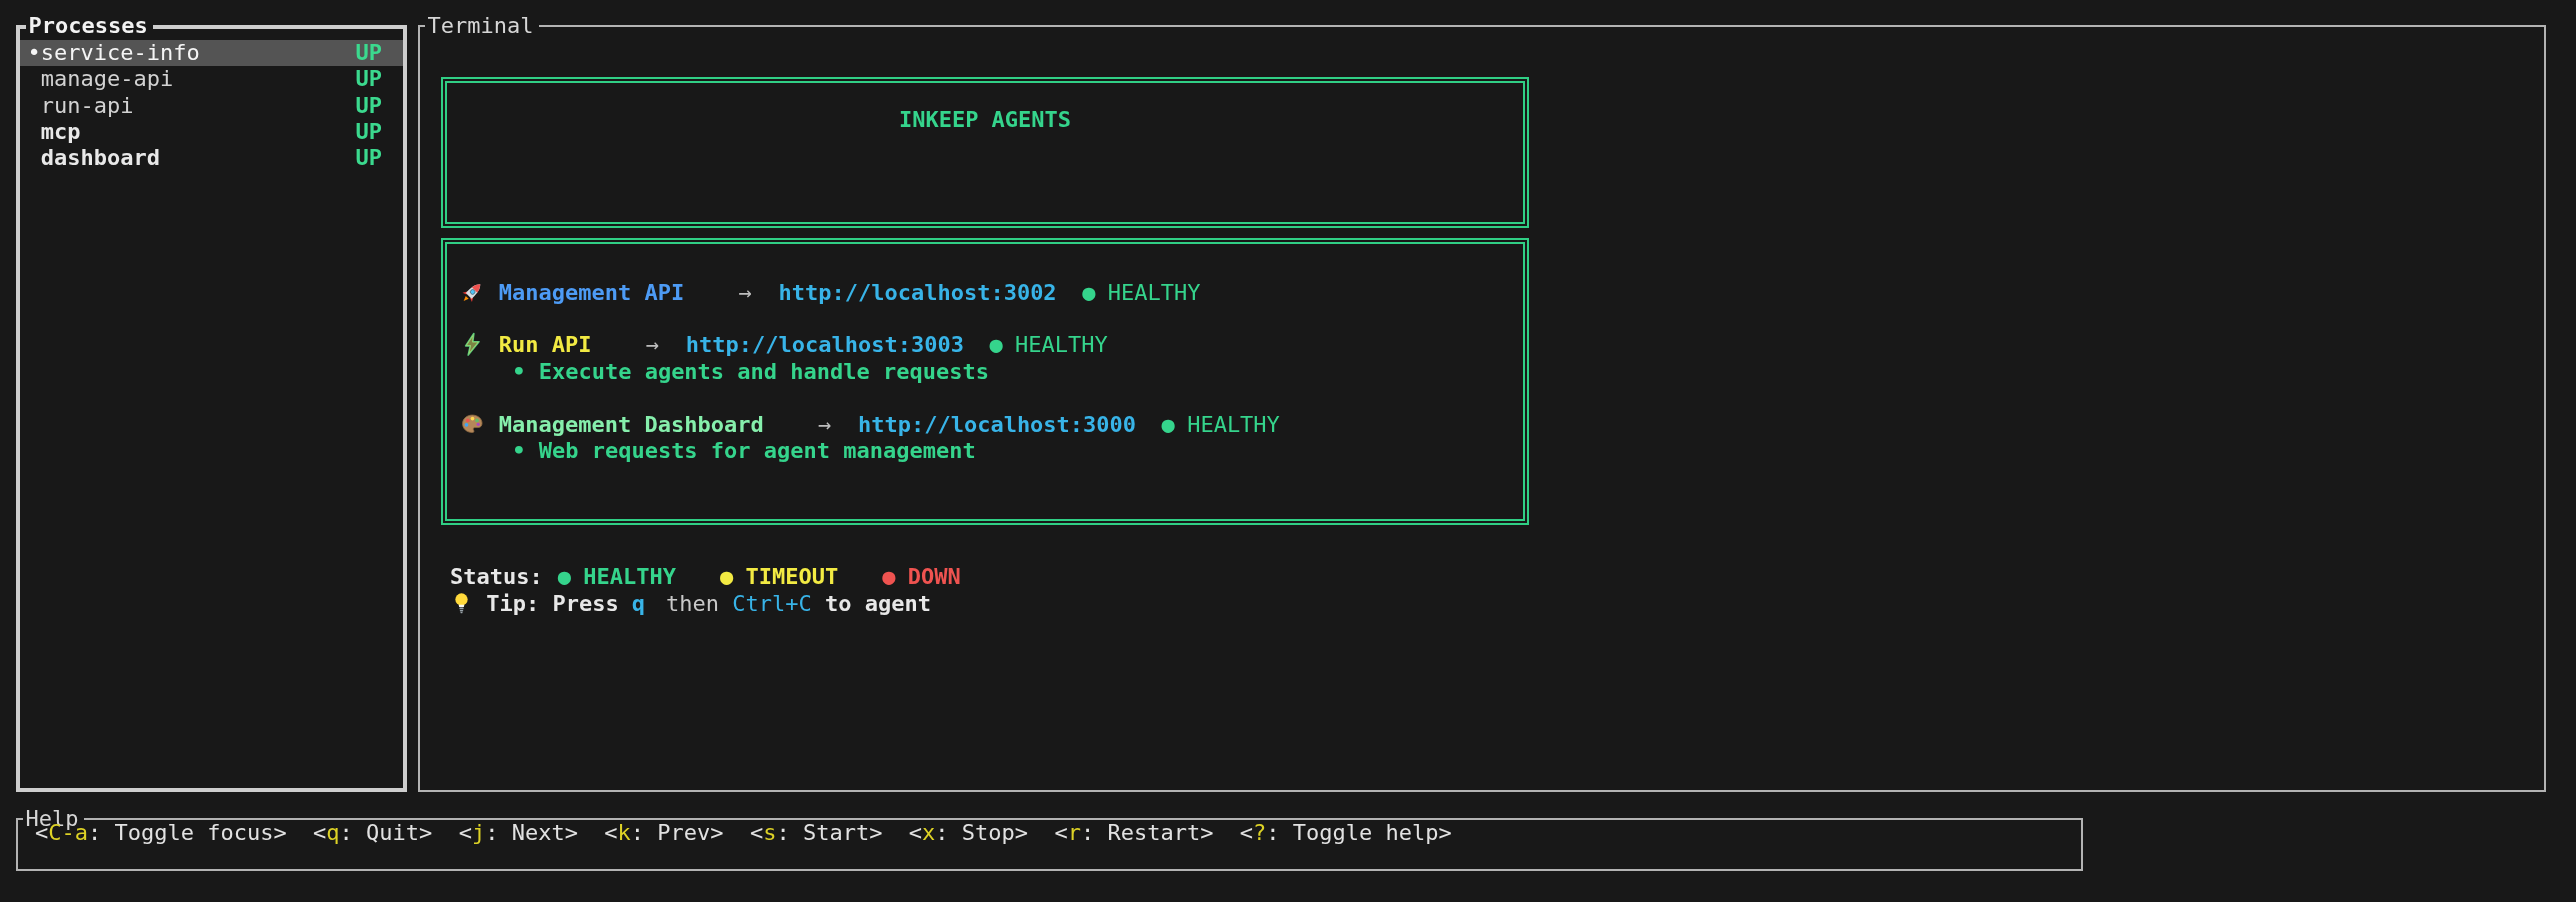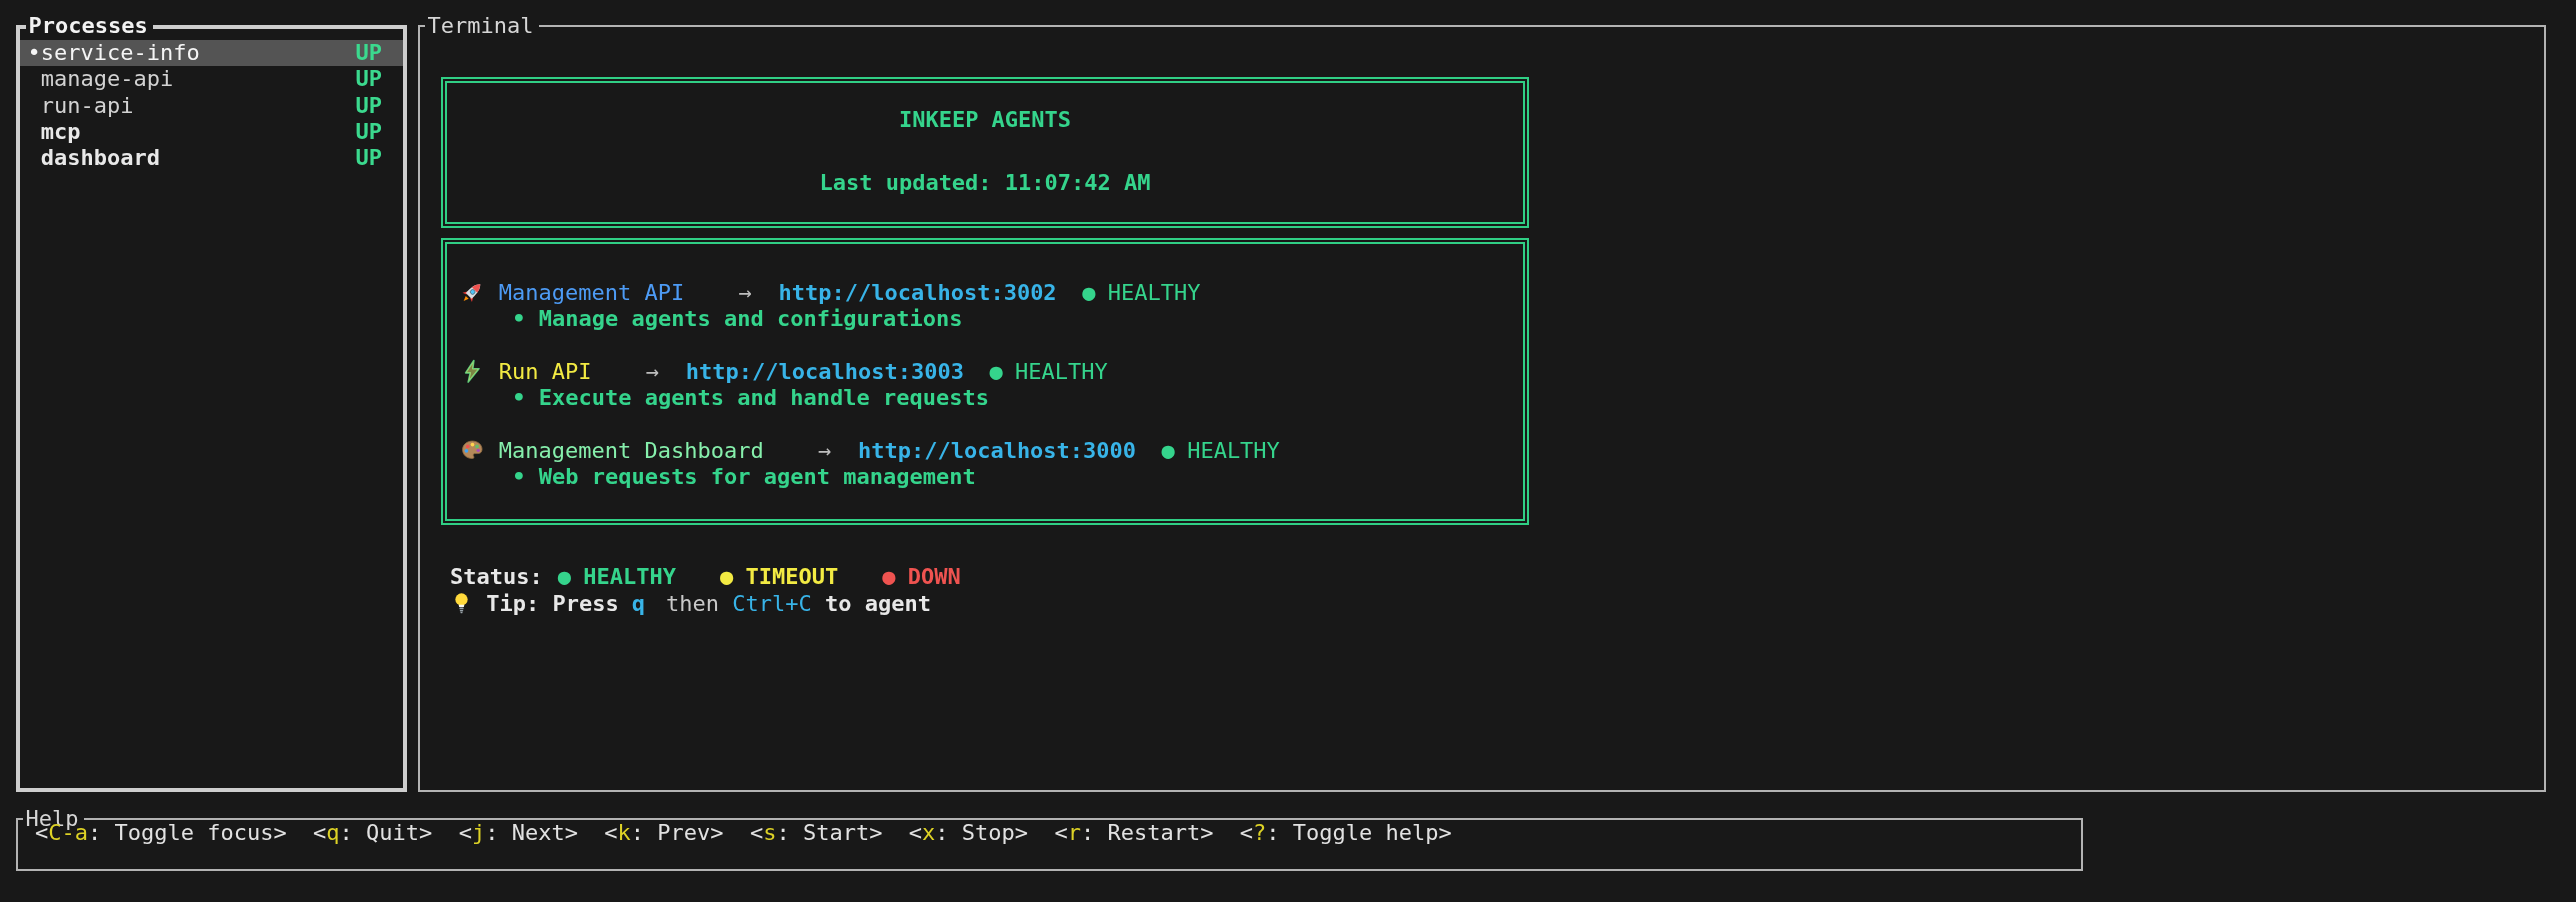--- a/index.html
+++ b/index.html
@@ -27,21 +27,21 @@
   .terminal { left:418px; top:24.6px; width:2128px; height:767px; border:2.8px solid #b3b3b3; }
   .terminal .panel-label { color:#d6d6d6; top:-14px; left:4.7px; }
   .gbox { position:absolute; border:6.6px double #30cf85; color:#35d48c; font-weight:bold; }
   .banner { left:21px; top:50px; width:1088px; height:151px; text-align:center; }
   .banner-title { position:absolute; top:24.6px; left:0; right:0; }
   .banner-updated { position:absolute; top:87px; left:0; right:0; }
   .services-box { left:21px; top:211px; width:1088px; height:287px; padding:36px 0 0 13.2px; }
   .svc-line { height:26.4px; white-space:nowrap; }
   .svc-spacer { height:26.4px; }
   .svc-icon { display:inline-block; width:24.6px; height:24.6px; margin-right:14px; vertical-align:-4.7px; }
-  .svc-name { font-weight:normal;margin-top:37px; }
+  .svc-name { font-weight:bold;margin-top:37px; }
   .svc-name.blue { color:#4d9bf5; }
   .svc-name.yellow { color:#f2ea43; }
   .svc-name.green { color:#86efac; }
   .svc-arrow { color:#bdbdbd; font-weight:normal; margin-left:54px; }
   .svc-url { color:#38b4e8; font-weight:bold; margin-left:27px; }
   .svc-dot { color:#35d48c; margin-left:25.5px; }
   .svc-status { color:#35d48c; font-weight:normal; margin-left:12.3px; }
   .svc-desc { padding-left:52px; color:#35d48c; font-weight:bold; }
   .status-line { position:absolute; left:30px; top:537px; white-space:nowrap; }
   .legend-label { font-weight:bold; color:#e8e8e8; }
@@ -100,38 +100,36 @@
         <span class="proc-status">UP</span>
       </div>
     </div>
   </div>
 
   <div class="panel terminal">
     <span class="panel-label">Terminal</span>
 
     <div class="gbox banner">
       <div class="banner-title">INKEEP AGENTS</div>
-      <div class="banner-updated">Last updated: 11:07:42 AM</div>
     </div>
 
     <div class="gbox services-box">
 
       <div class="svc-line">
         <span class="svc-icon"><svg viewBox="0 0 24 24" width="24.6" height="24.6">
               <g transform="rotate(45 12 12)">
                 <polygon points="10,19 12,24 14,19" fill="#fb8c00"></polygon>
                 <polygon points="8.5,14 5.5,19 9.5,17.5" fill="#e53935"></polygon>
                 <polygon points="15.5,14 18.5,19 14.5,17.5" fill="#e53935"></polygon>
                 <path d="M12 1 C8.5 4.5 8 9 8 13 L8 17 L16 17 L16 13 C16 9 15.5 4.5 12 1 Z" fill="#d7dde2"></path>
                 <path d="M12 1 C9.8 3.2 8.8 6 8.3 8.8 L15.7 8.8 C15.2 6 14.2 3.2 12 1 Z" fill="#ef5350"></path>
                 <circle cx="12" cy="11.5" r="2.3" fill="#4fc3f7" stroke="#546e7a" stroke-width="0.8"></circle>
               </g>
             </svg></span><span class="svc-name blue">Management API</span><span class="svc-arrow">→</span><span class="svc-url">http://localhost:3002</span><span class="svc-dot">●</span><span class="svc-status">HEALTHY</span>
       </div>
-      <div class="svc-line svc-desc">• Manage agents and configurations</div>
       <div class="svc-spacer"></div>
 
       <div class="svc-line">
         <span class="svc-icon"><svg viewBox="0 0 24 24" width="24.6" height="24.6">
               <polygon points="13.5,1.5 5.5,13.5 10,13.5 8,22.5 18.5,9.5 12.5,9.5" fill="none" stroke="#59c97a" stroke-width="1.6" stroke-linejoin="round"></polygon>
               <polygon points="13.5,1.5 5.5,13.5 10,13.5 8,22.5 18.5,9.5 12.5,9.5" fill="#cfe06a" opacity="0.55"></polygon>
             </svg></span><span class="svc-name yellow">Run API</span><span class="svc-arrow">→</span><span class="svc-url">http://localhost:3003</span><span class="svc-dot">●</span><span class="svc-status">HEALTHY</span>
       </div>
       <div class="svc-line svc-desc">• Execute agents and handle requests</div>
       <div class="svc-spacer"></div>

